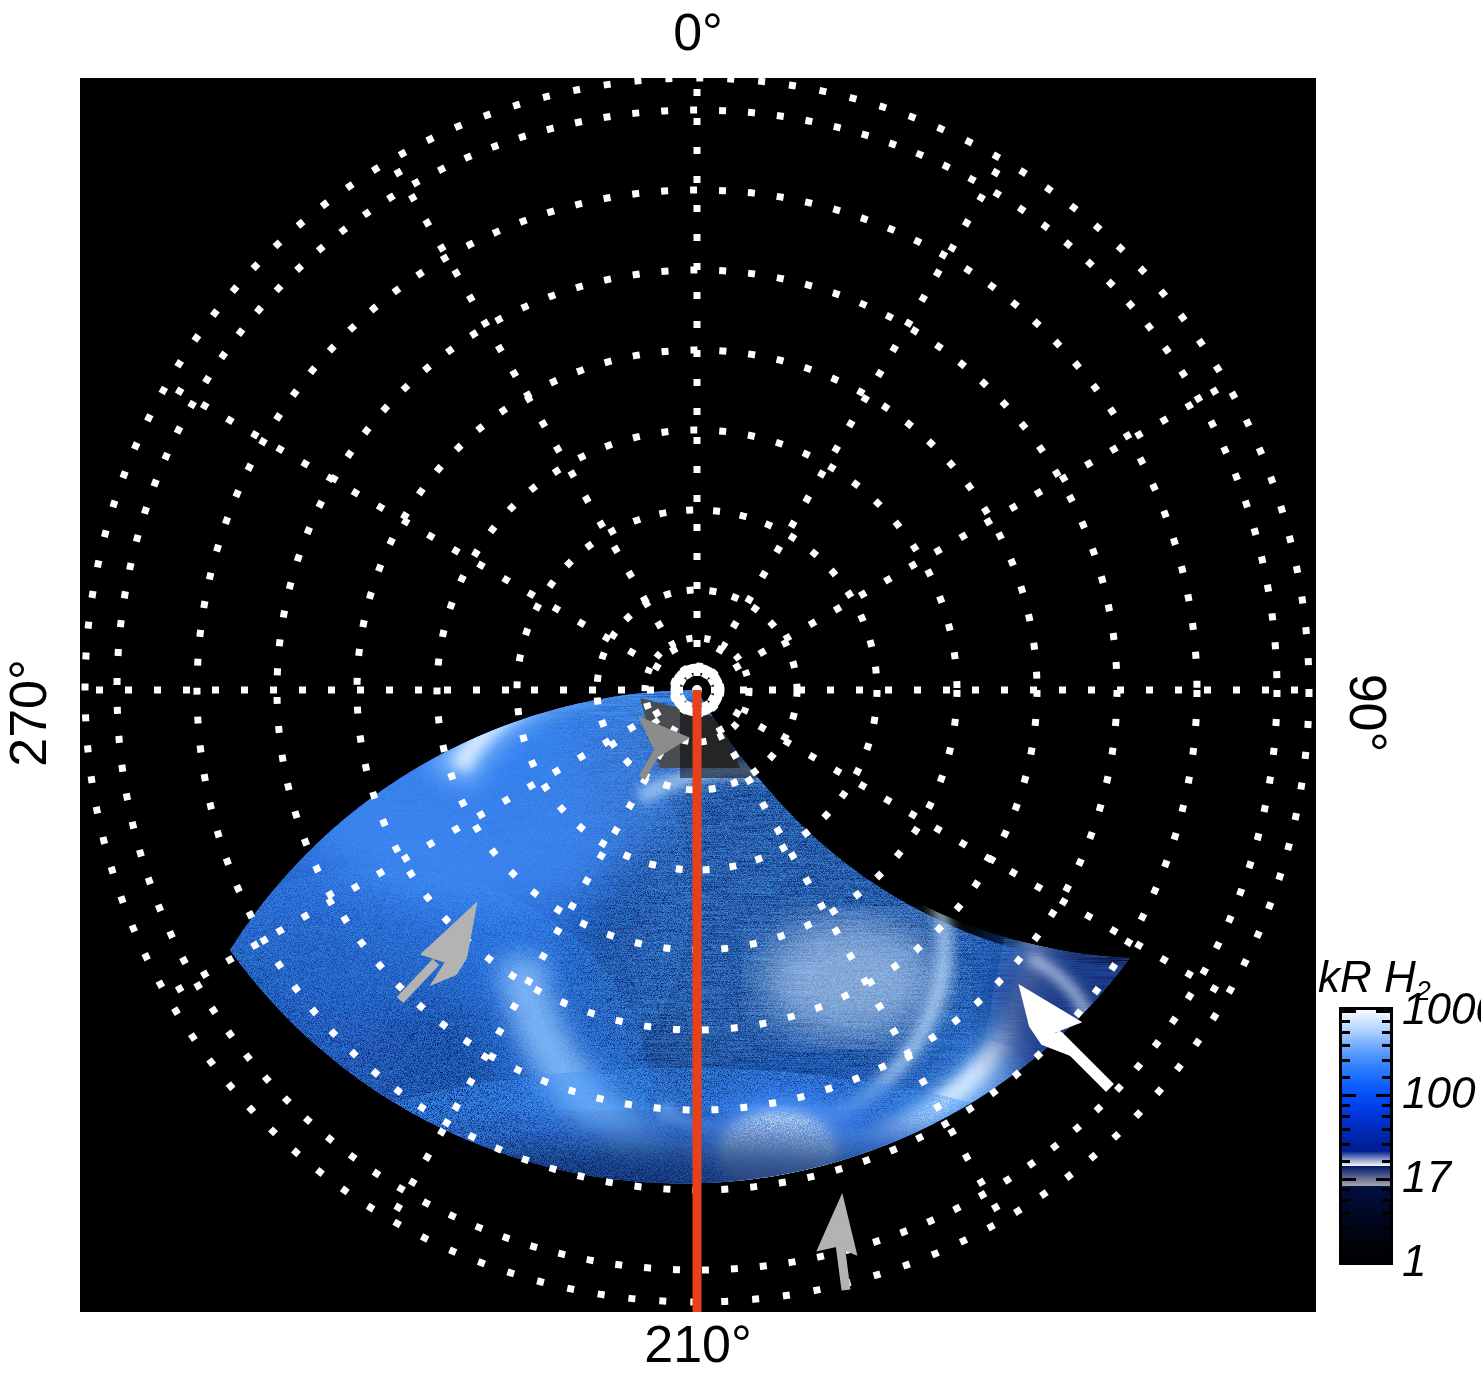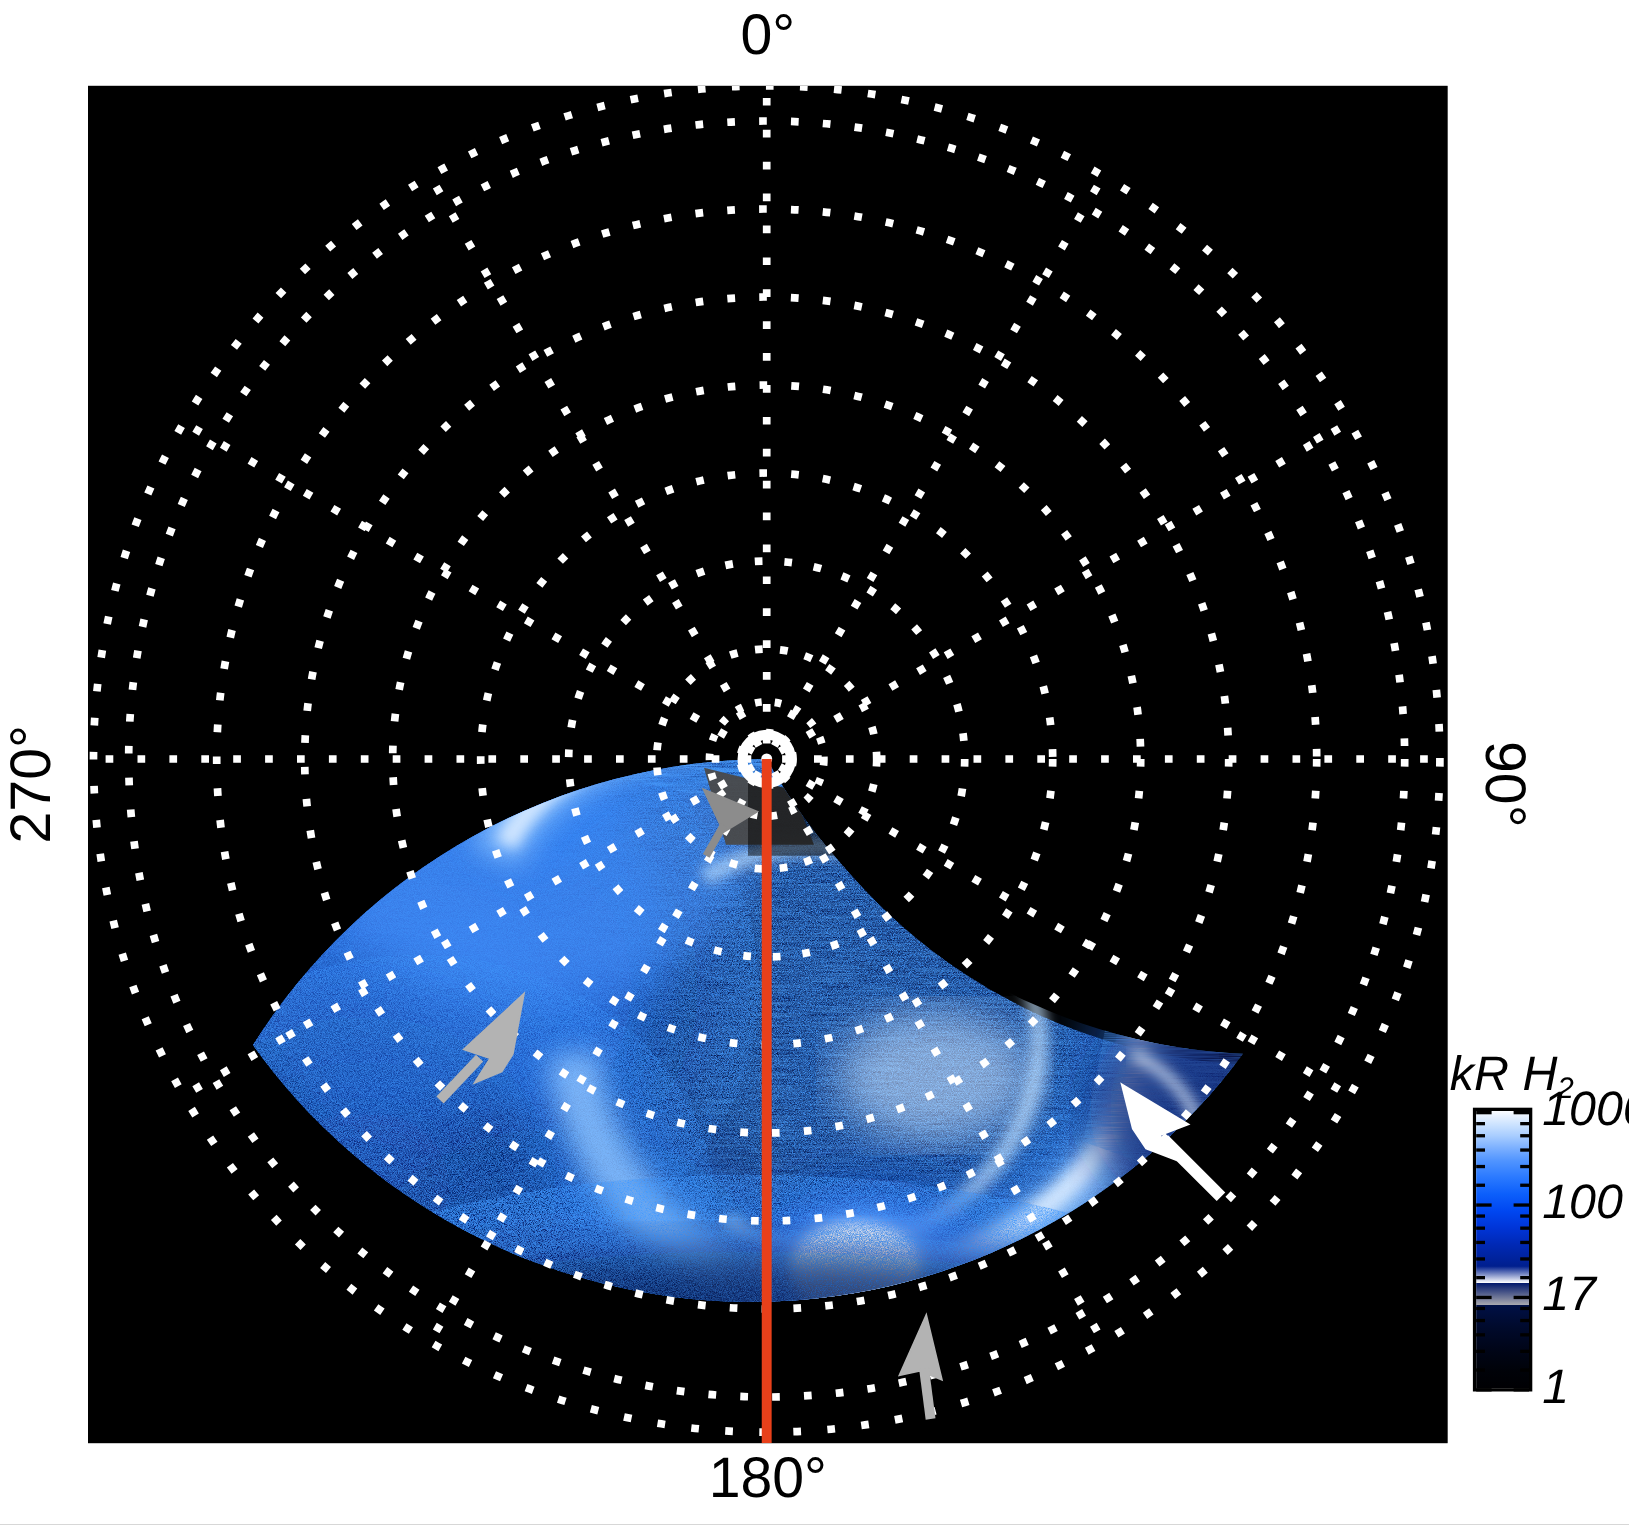--- a/index.html
+++ b/index.html
@@ -42,21 +42,21 @@
   .cb-tick.minor{width:8px;}
   .cb-tick.left{left:0;}
   .cb-tick.right{right:0;}
   .cb-num{position:absolute;left:84px;font-size:44px;line-height:1;
           white-space:nowrap;}
 </style>
 </head>
 <body>
 
 <div class="axlabel" id="lbl-top">0°</div>
-<div class="axlabel" id="lbl-bottom">180°</div>
+<div class="axlabel" id="lbl-bottom">210°</div>
 <div class="axlabel" id="lbl-left">270°</div>
 <div class="axlabel" id="lbl-right">90°</div>
 
 <div id="plot">
 <svg width="1236" height="1234" viewBox="0 0 1236 1234" xmlns="http://www.w3.org/2000/svg">
   <defs>
 
     <radialGradient id="coreG" cx="0.5" cy="0.5" r="0.5">
       <stop offset="0%" stop-color="#ffffff" stop-opacity="1"></stop>
       <stop offset="30%" stop-color="#f2f9ff" stop-opacity="1"></stop>

